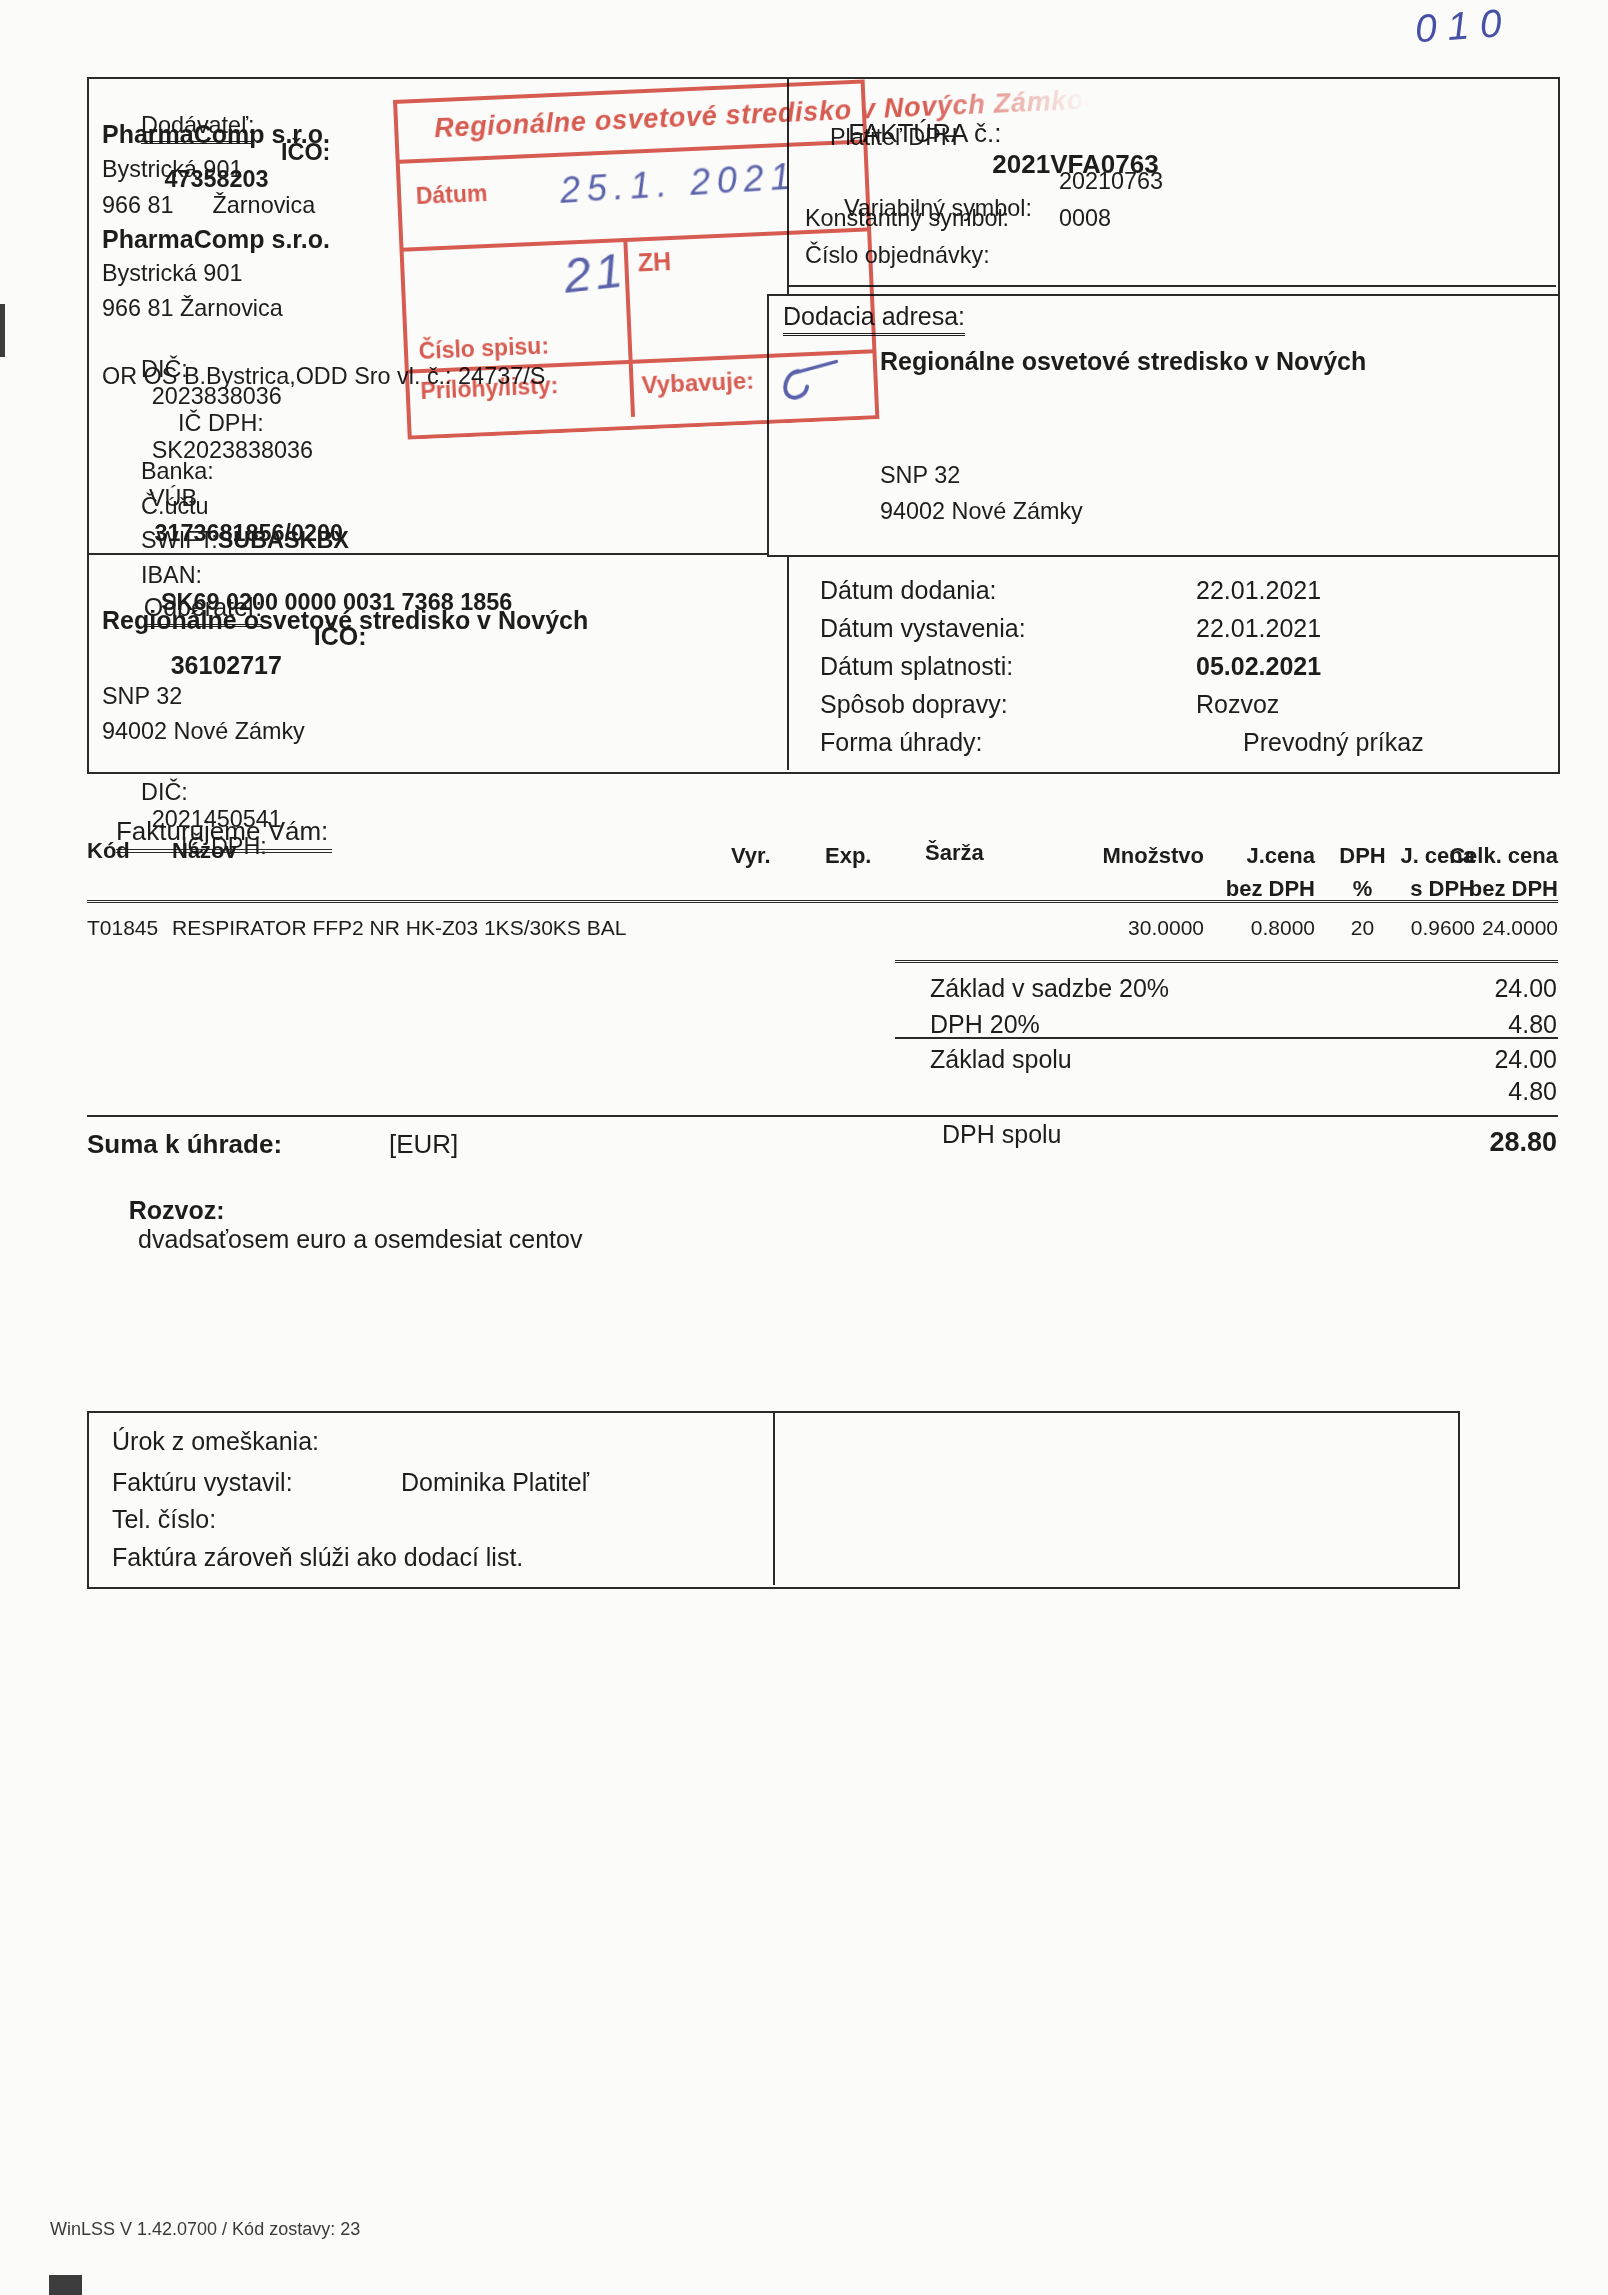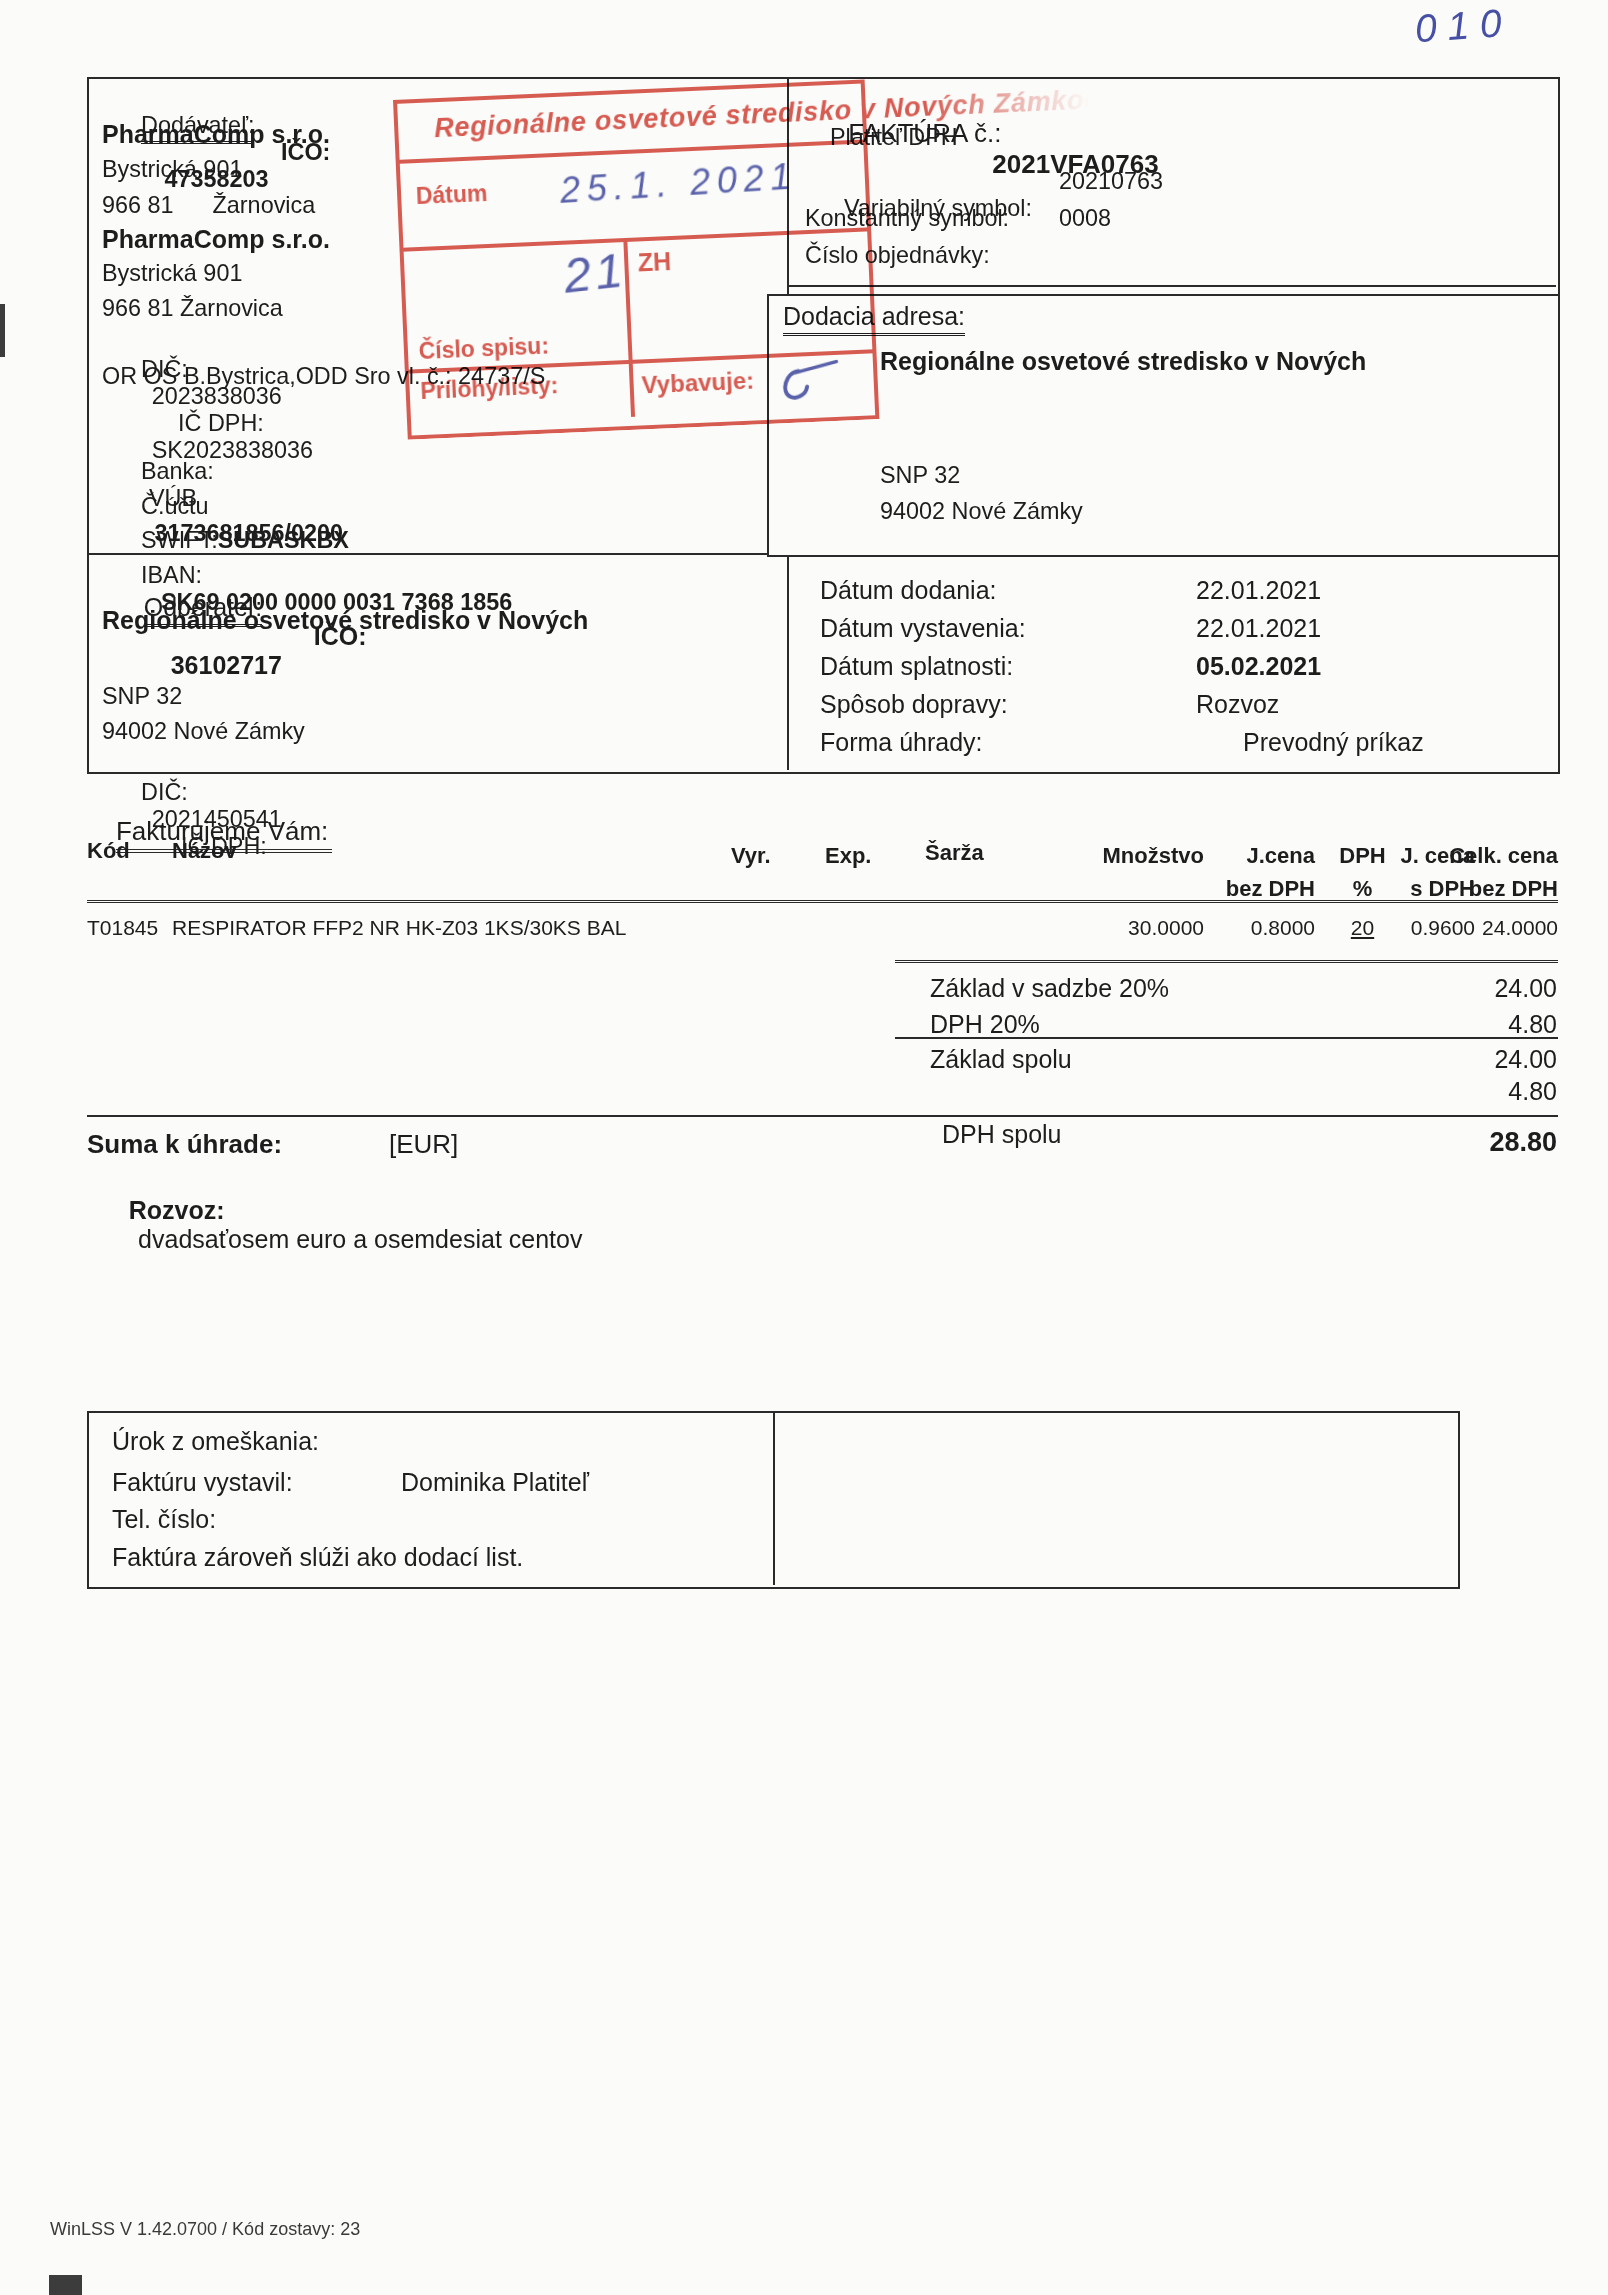--- a/index.html
+++ b/index.html
@@ -161,21 +161,21 @@
     <div class="abs t33 b right" style="left:1424px;top:843px;width:134px;">Celk. cena</div>
     <div class="abs t33 b right" style="left:1424px;top:876px;width:134px;">bez DPH</div>
   </div>
   <div class="dline" style="left:87px;top:900px;width:1471px;"></div>
 
   <div>
     <div class="abs t31" style="left:87px;top:916px;">T01845</div>
     <div class="abs t31" style="left:172px;top:916px;">RESPIRATOR FFP2 NR HK-Z03 1KS/30KS BAL</div>
     <div class="abs t31 right" style="left:1070px;top:916px;width:134px;">30.0000</div>
     <div class="abs t31 right" style="left:1181px;top:916px;width:134px;">0.8000</div>
-    <div class="abs t31 center" style="left:1329px;top:916px;width:67px;text-decoration:underline;">20</div>
+    <div class="abs t31 center" style="left:1329px;top:916px;width:67px;">20</div>
     <div class="abs t31 right" style="left:1341px;top:916px;width:134px;">0.9600</div>
     <div class="abs t31 right" style="left:1424px;top:916px;width:134px;">24.0000</div>
   </div>
 
   <div class="dline" style="left:895px;top:960px;width:663px;"></div>
   <div>
     <div class="abs t37" style="left:930px;top:974px;">Základ v sadzbe 20%</div>
     <div class="abs t37 right" style="left:1357px;top:974px;width:200px;">24.00</div>
     <div class="abs t37" style="left:930px;top:1010px;">DPH 20%</div>
     <div class="abs t37 right" style="left:1357px;top:1010px;width:200px;">4.80</div>

